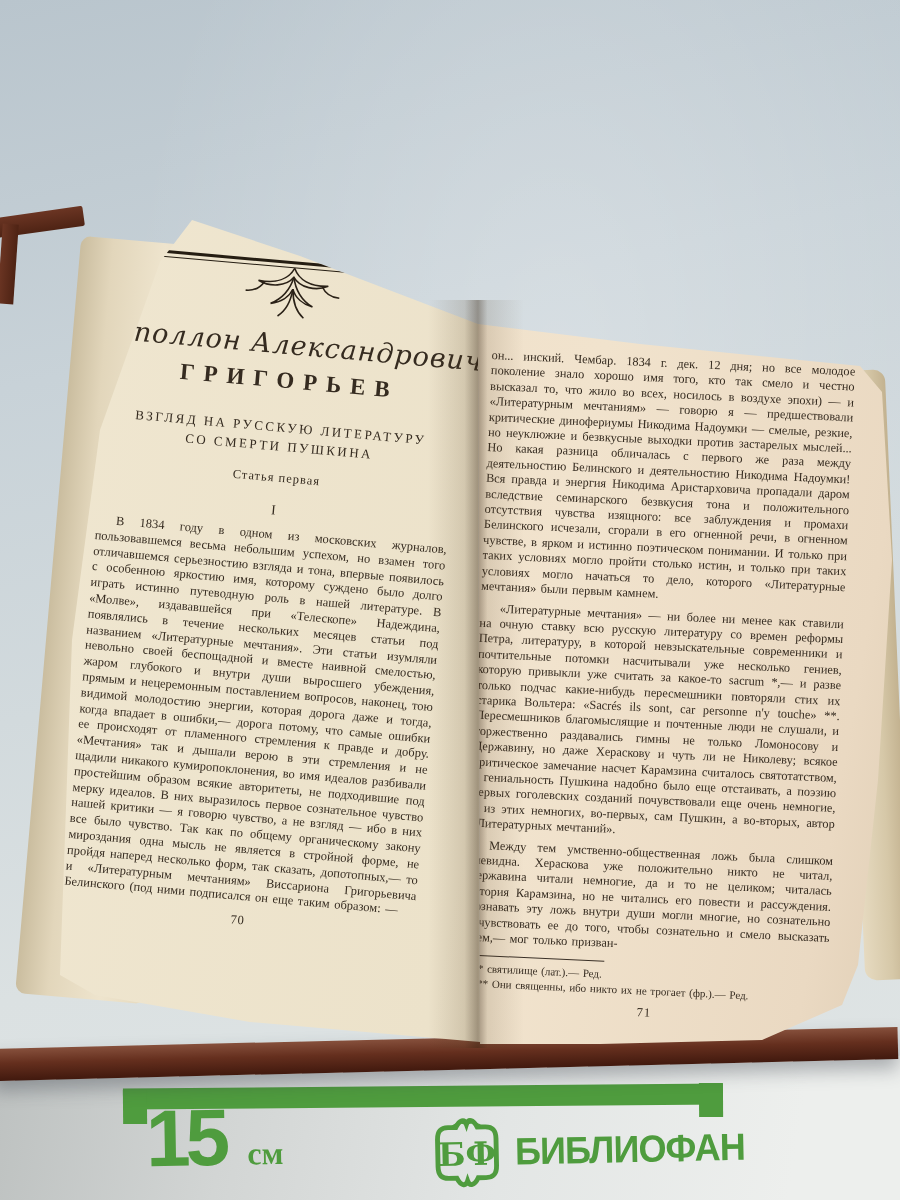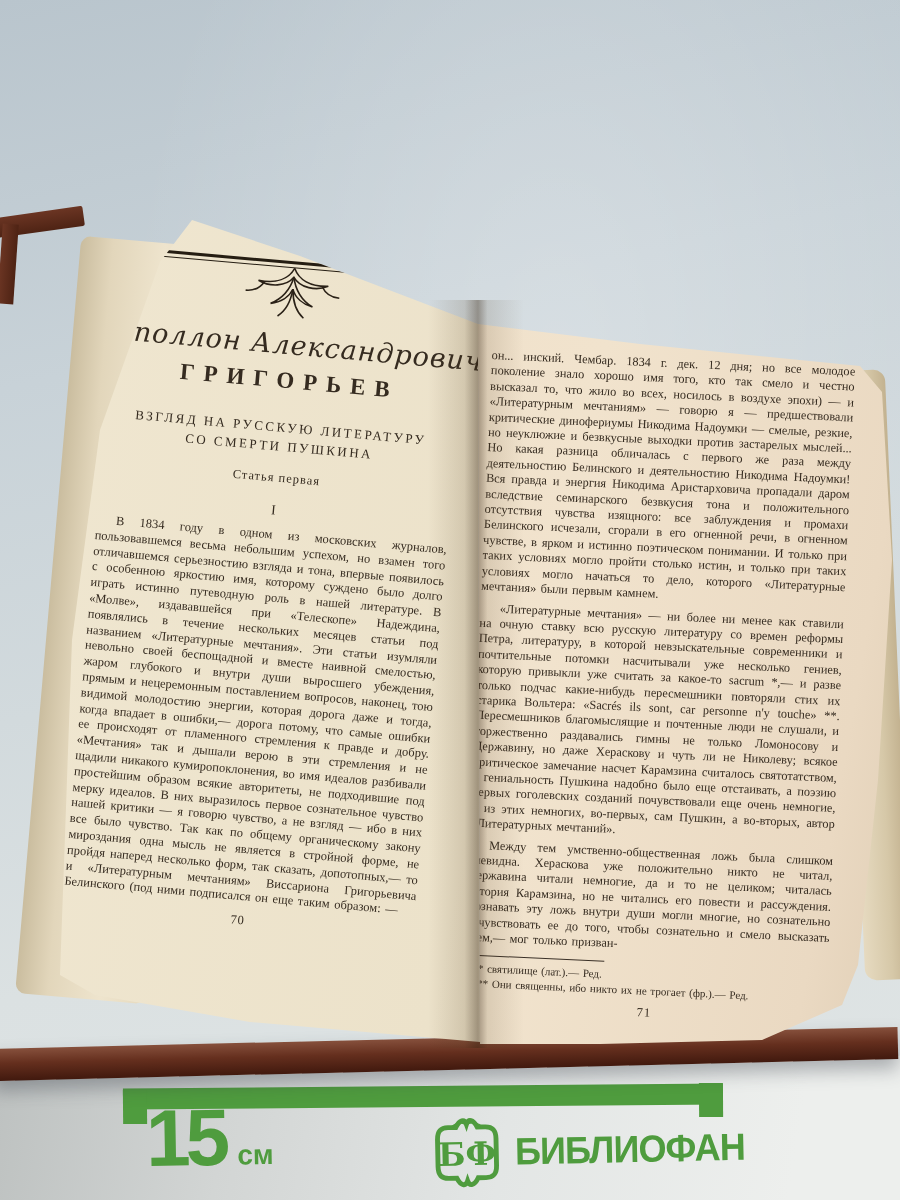--- a/index.html
+++ b/index.html
@@ -21,21 +21,21 @@
     background:linear-gradient(100deg,#bcc0bf 0%,#d2d5d4 26%,#e3e6e5 55%,#edefed 85%);
   }
   .ruler-bar{position:absolute;left:123px;top:1086px;width:600px;height:21px;z-index:2;
     transform:rotate(-0.5deg);}
   .ruler-tick{position:absolute;width:24px;height:34px;z-index:2;}
   .ruler-tick.left{left:123px;top:1090px;transform:rotate(-0.5deg);}
   .ruler-tick.right{left:699px;top:1083px;transform:rotate(-0.5deg);}
   .ruler-label{position:absolute;left:146px;top:1098px;z-index:2;transform:rotate(-1deg);
     font-family:"Liberation Sans",sans-serif;font-weight:bold;line-height:1;}
   .ruler-number{font-size:80px;letter-spacing:-5px;}
-  .ruler-unit{font-size:28px;margin-left:12px;}
+  .ruler-unit{font-size:32px;margin-left:22px;font-family:Liberation Serif, serif;}
   .logo{position:absolute;left:428px;top:1110px;z-index:2;display:flex;align-items:center;
     transform:rotate(-1.2deg);}
   .logo-name{font-family:"Liberation Sans",sans-serif;font-weight:bold;font-size:38px;
     letter-spacing:-1px;margin-left:9px;transform:scaleX(.95);transform-origin:0 50%;}
   
   .cover-corner{position:absolute;left:-6px;top:212px;width:90px;height:20px;z-index:3;
     transform:rotate(-8deg);background:linear-gradient(180deg,#6b3523,#4e2314);border-radius:2px;}
   .cover-corner-v{position:absolute;left:0px;top:224px;width:16px;height:80px;z-index:3;
     transform:rotate(4deg);background:linear-gradient(90deg,#6b3523,#4e2314);}
   .left-stack{position:absolute;left:48px;top:240px;width:130px;height:760px;z-index:3;

